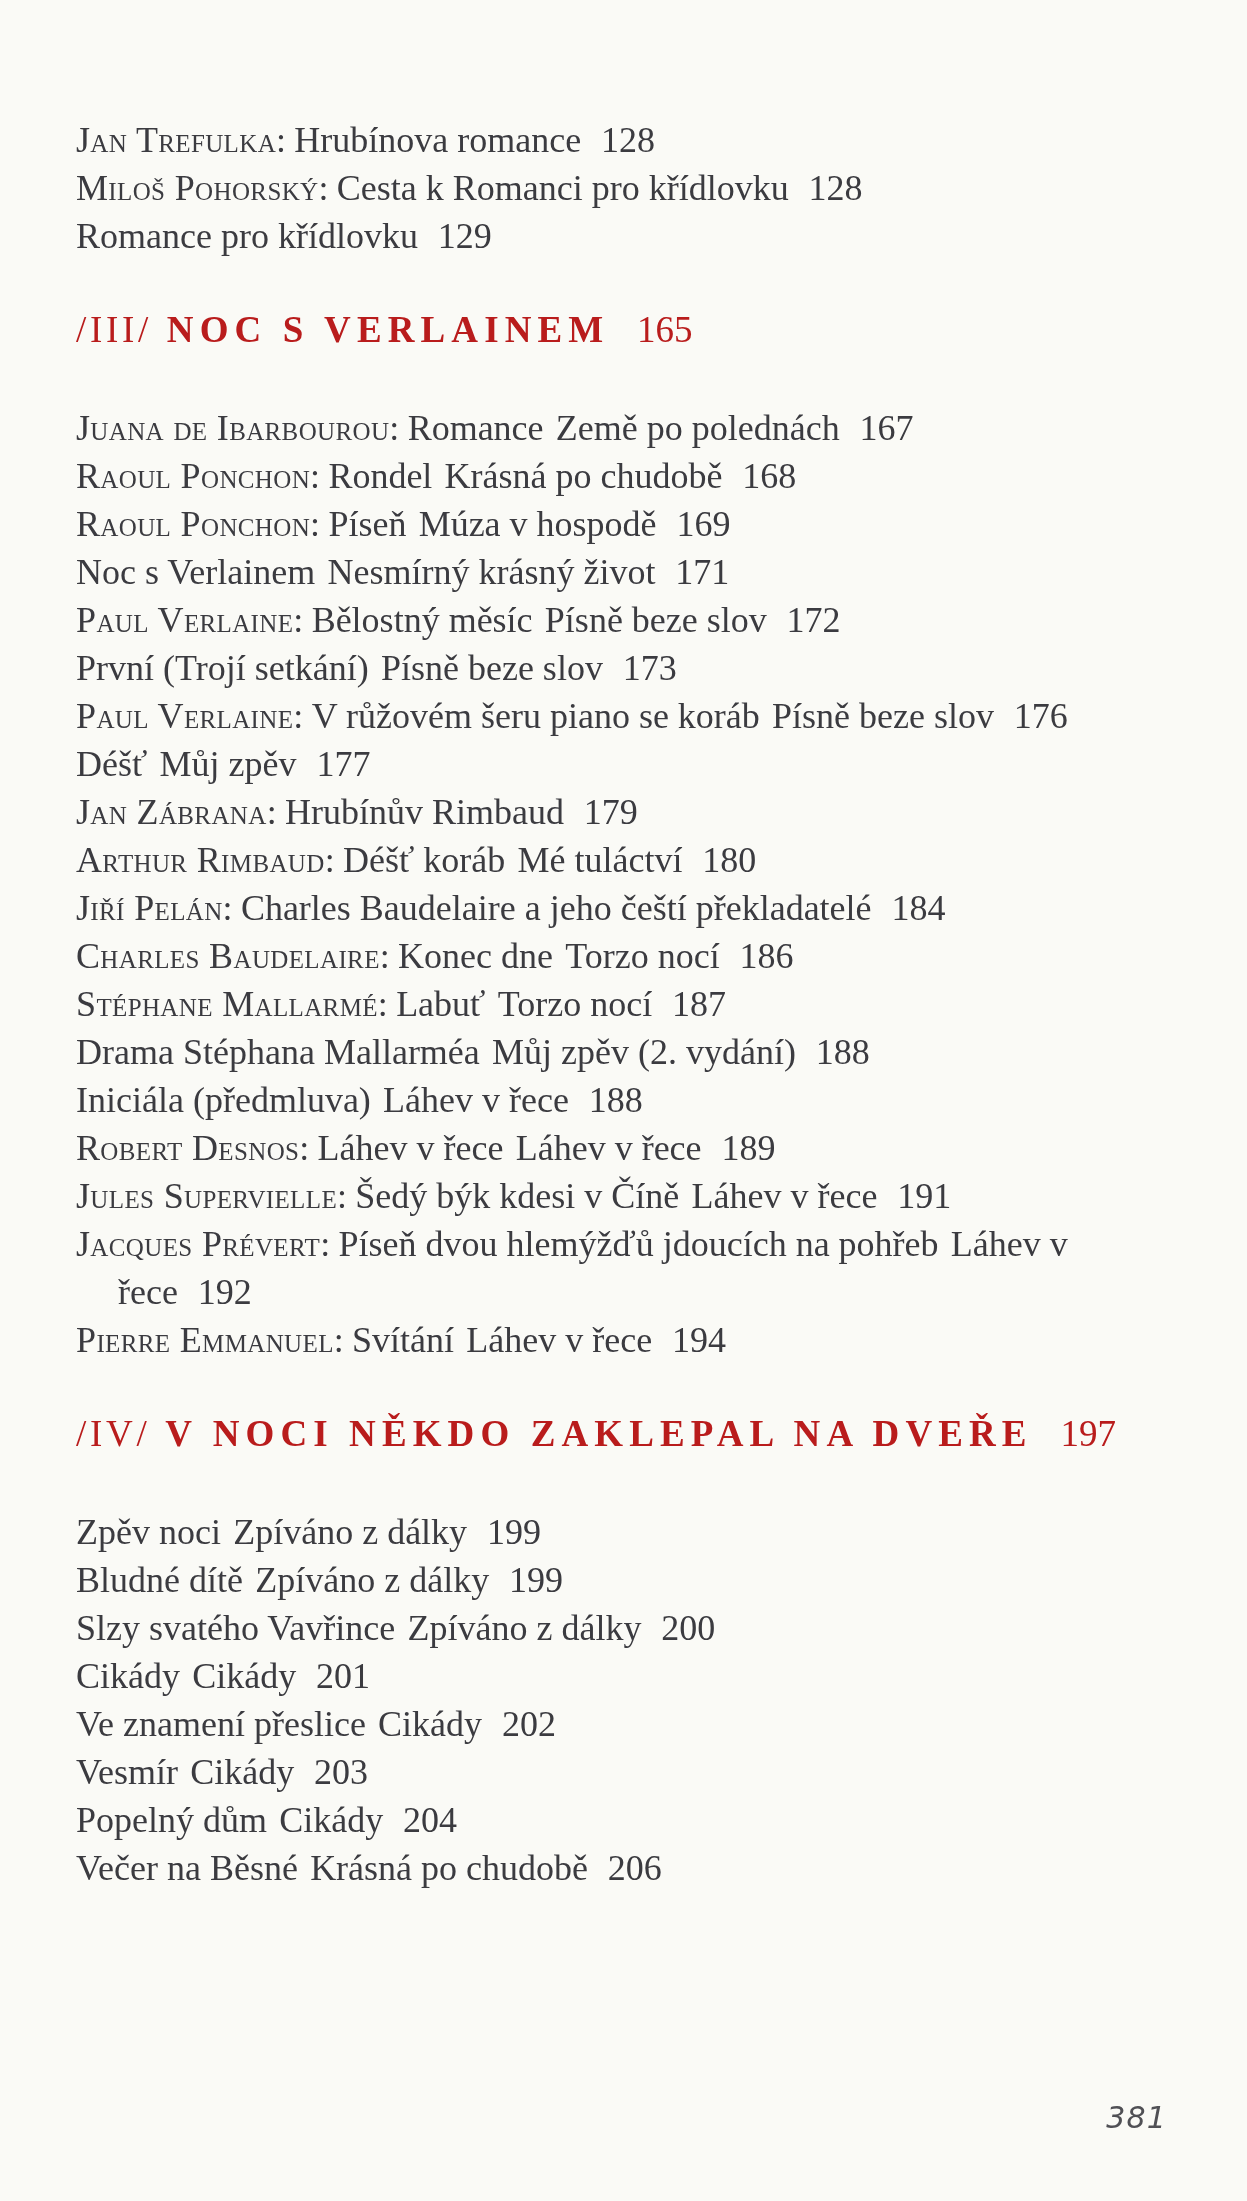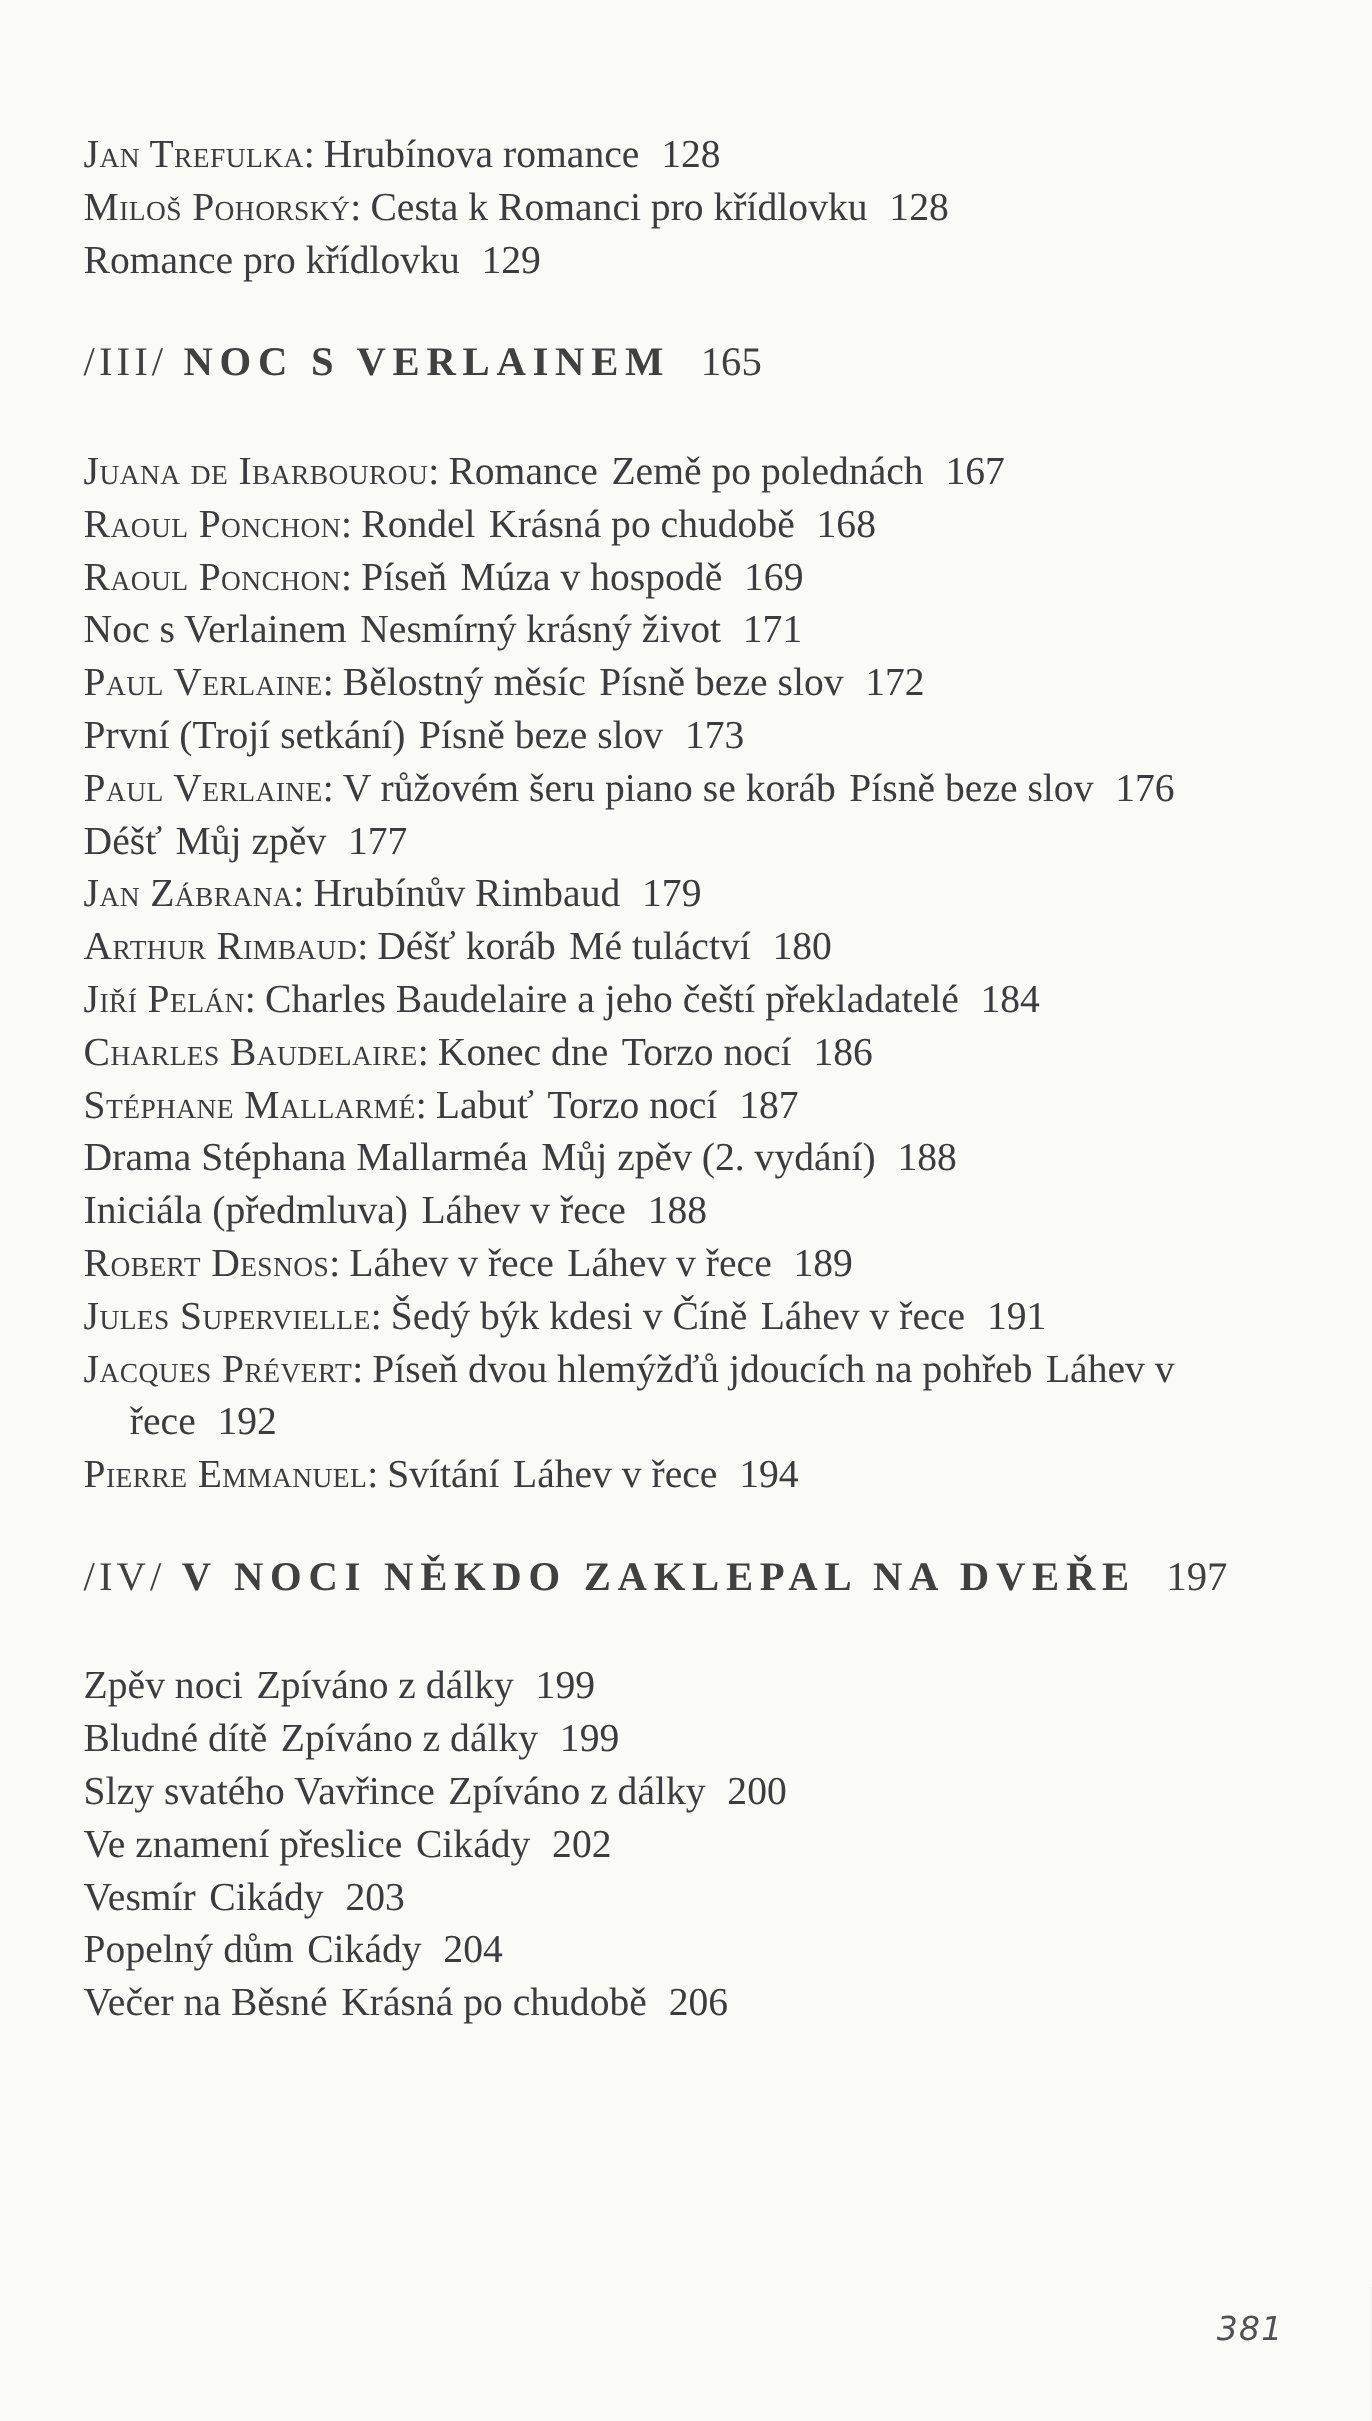--- a/index.html
+++ b/index.html
@@ -32,21 +32,21 @@
     letter-spacing: 0.01em;
   }
   .collection-title {
     margin-left: 0.34em;
   }
   .page-ref { margin-left: 0.55em; font-family: Liberation Serif, serif; }
   .section-heading {
     font-size: 37px;
     line-height: 48px;
     font-weight: bold;
-    color: #404040;
+    color: #b91c1c;
     margin: 46px 0 50px 0;
     white-space: nowrap;
   }
   .section-numeral {
     font-weight: normal;
     letter-spacing: 0.10em;
     margin-right: 0.40em;
   }
   .section-title { letter-spacing: 0.165em; }
   .section-page {
@@ -95,20 +95,21 @@
         <div class="entry-row"><span class="author-name">Robert Desnos:</span><span class="work-title">Láhev v řece</span><span class="collection-title">Láhev v řece</span><span class="page-ref">189</span></div>
         <div class="entry-row"><span class="author-name">Jules Supervielle:</span><span class="work-title">Šedý býk kdesi v Číně</span><span class="collection-title">Láhev v řece</span><span class="page-ref">191</span></div>
         <div class="entry-row"><span class="author-name">Jacques Prévert:</span><span class="work-title">Píseň dvou hlemýžďů jdoucích na pohřeb</span><span class="collection-title">Láhev v řece</span><span class="page-ref">192</span></div>
         <div class="entry-row"><span class="author-name">Pierre Emmanuel:</span><span class="work-title">Svítání</span><span class="collection-title">Láhev v řece</span><span class="page-ref">194</span></div>
       </div>
       <div class="section-heading"><span class="section-numeral">/IV/</span><span class="section-title">V NOCI NĚKDO ZAKLEPAL NA DVEŘE</span><span class="section-page">197</span></div>
       <div class="entry-list">
         <div class="entry-row"><span class="work-title">Zpěv noci</span><span class="collection-title">Zpíváno z dálky</span><span class="page-ref">199</span></div>
         <div class="entry-row"><span class="work-title">Bludné dítě</span><span class="collection-title">Zpíváno z dálky</span><span class="page-ref">199</span></div>
         <div class="entry-row"><span class="work-title">Slzy svatého Vavřince</span><span class="collection-title">Zpíváno z dálky</span><span class="page-ref">200</span></div>
+        <div class="entry-row"><span class="work-title">Cikády</span><span class="collection-title">Cikády</span><span class="page-ref">201</span></div>
         <div class="entry-row"><span class="work-title">Ve znamení přeslice</span><span class="collection-title">Cikády</span><span class="page-ref">202</span></div>
         <div class="entry-row"><span class="work-title">Vesmír</span><span class="collection-title">Cikády</span><span class="page-ref">203</span></div>
         <div class="entry-row"><span class="work-title">Popelný dům</span><span class="collection-title">Cikády</span><span class="page-ref">204</span></div>
         <div class="entry-row"><span class="work-title">Večer na Běsné</span><span class="collection-title">Krásná po chudobě</span><span class="page-ref">206</span></div>
       </div>
     </div>
   <div class="footer-num">381</div>
 </div>
 
 </body></html>

